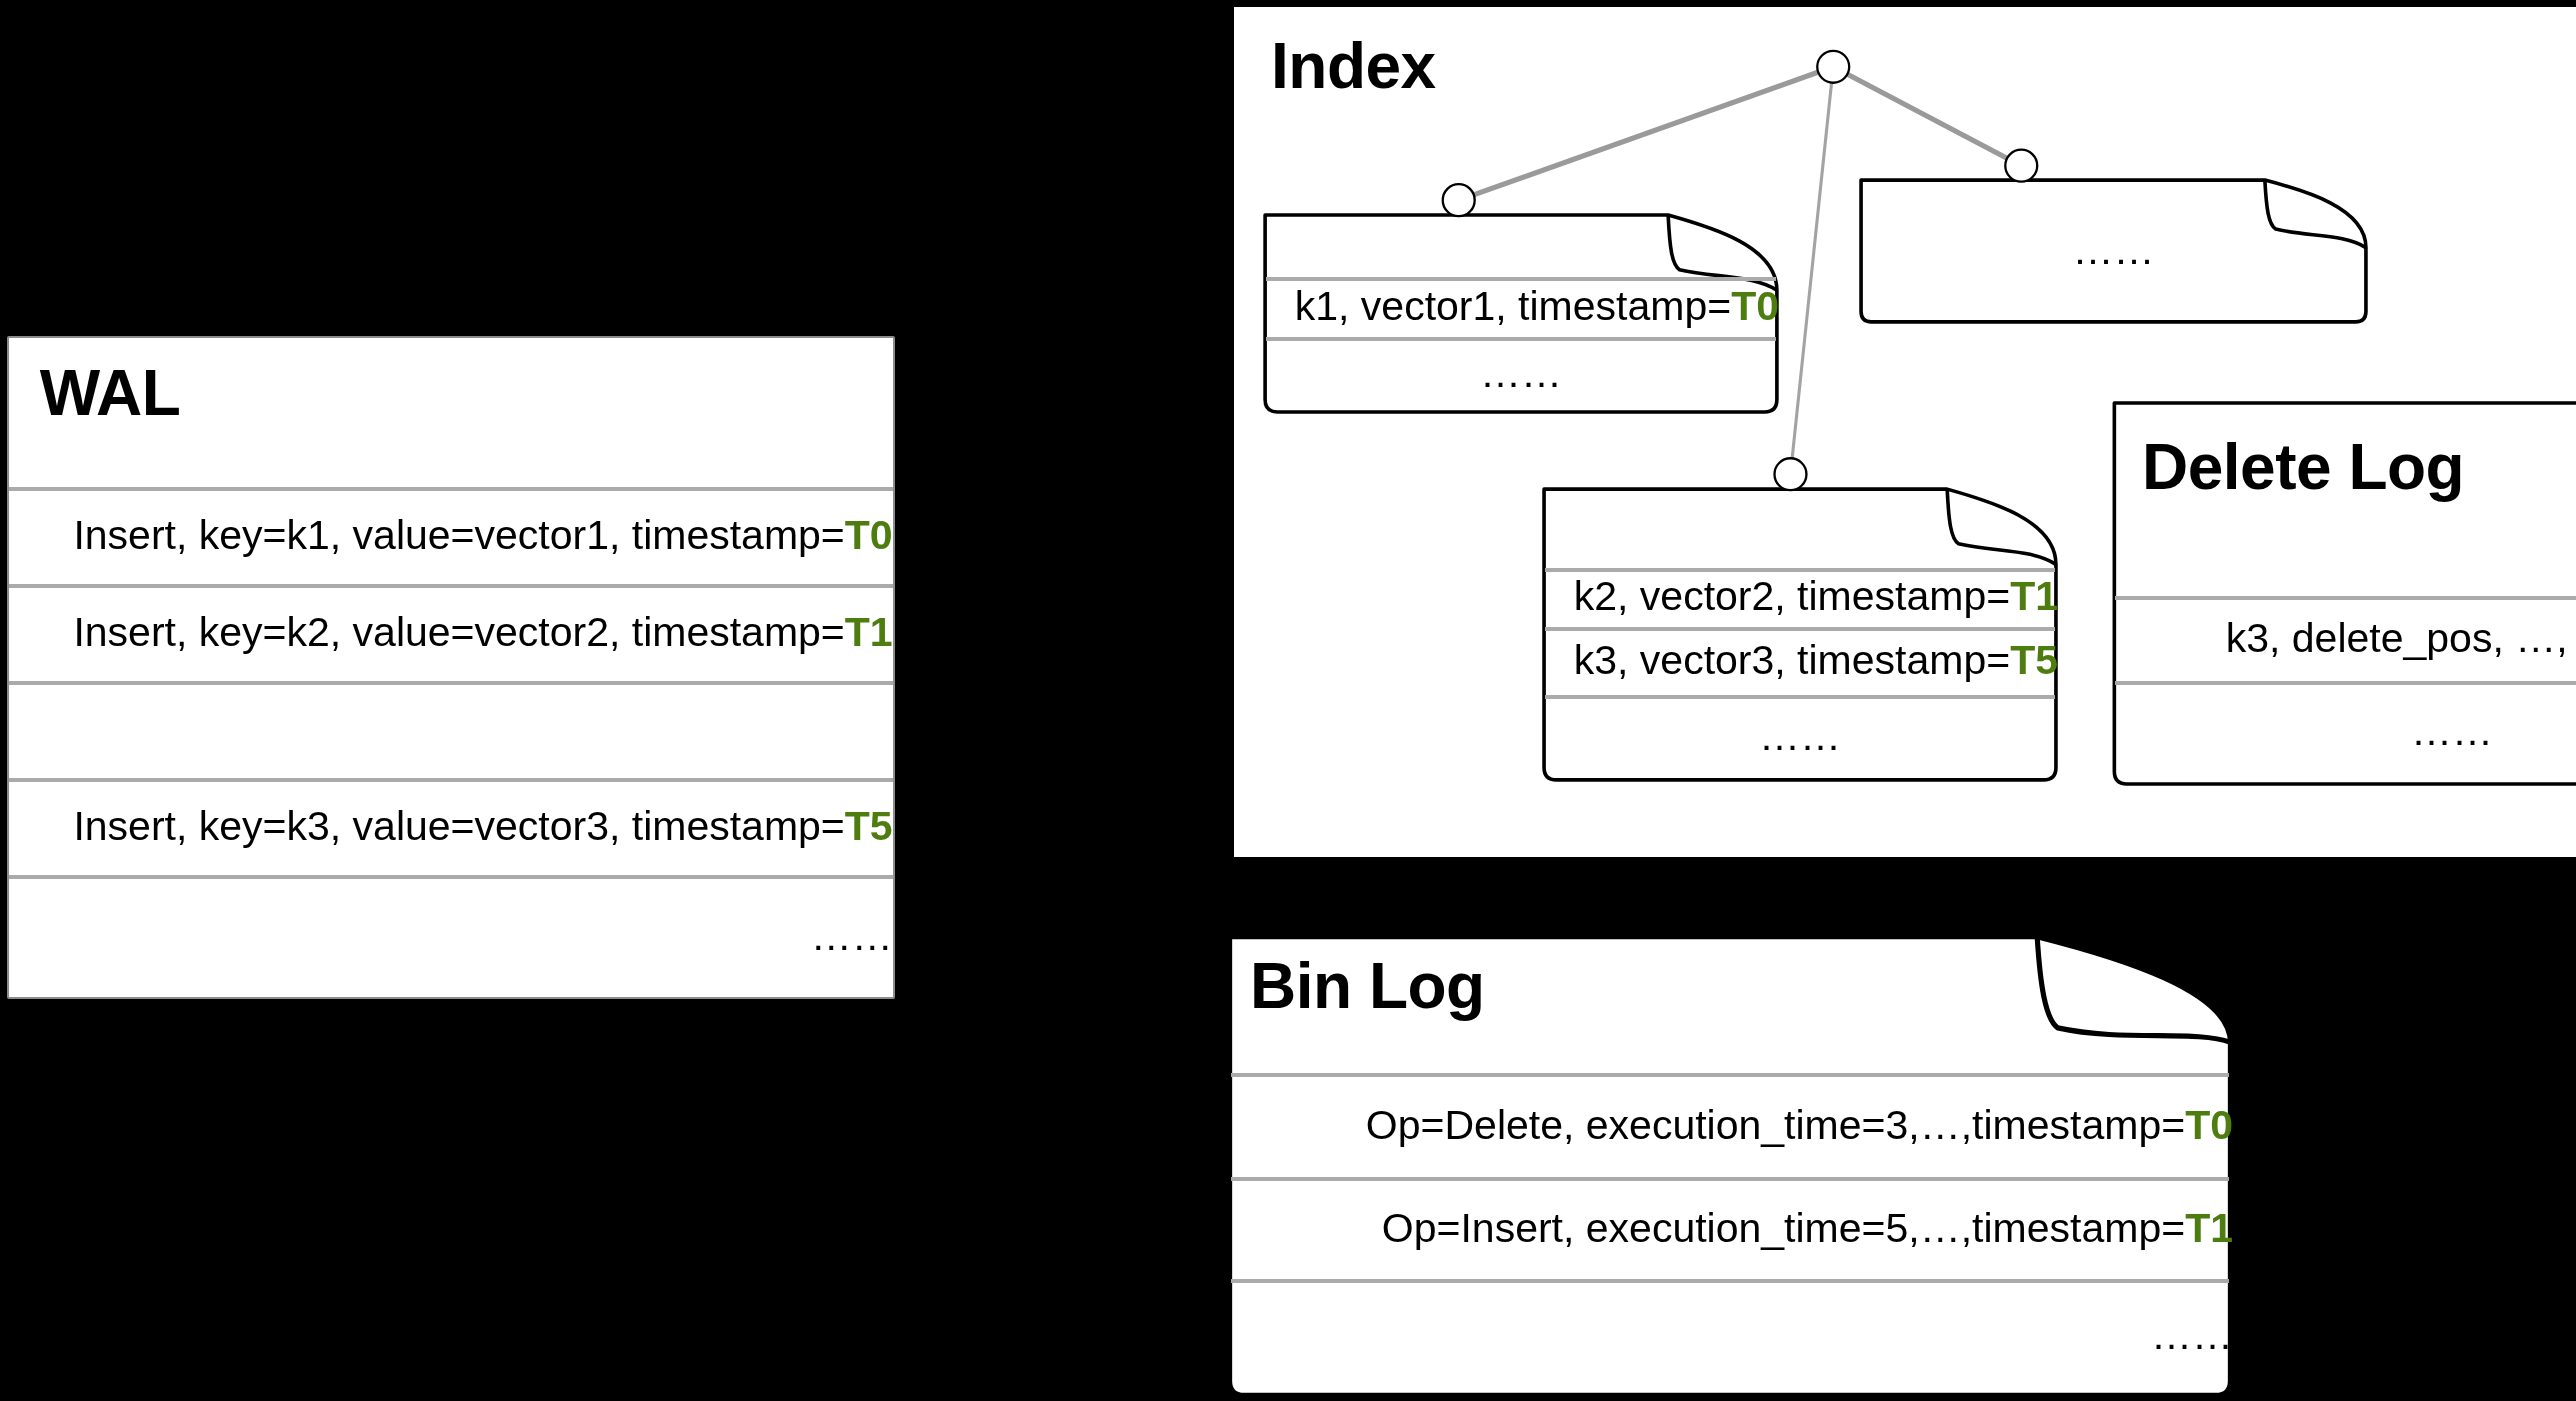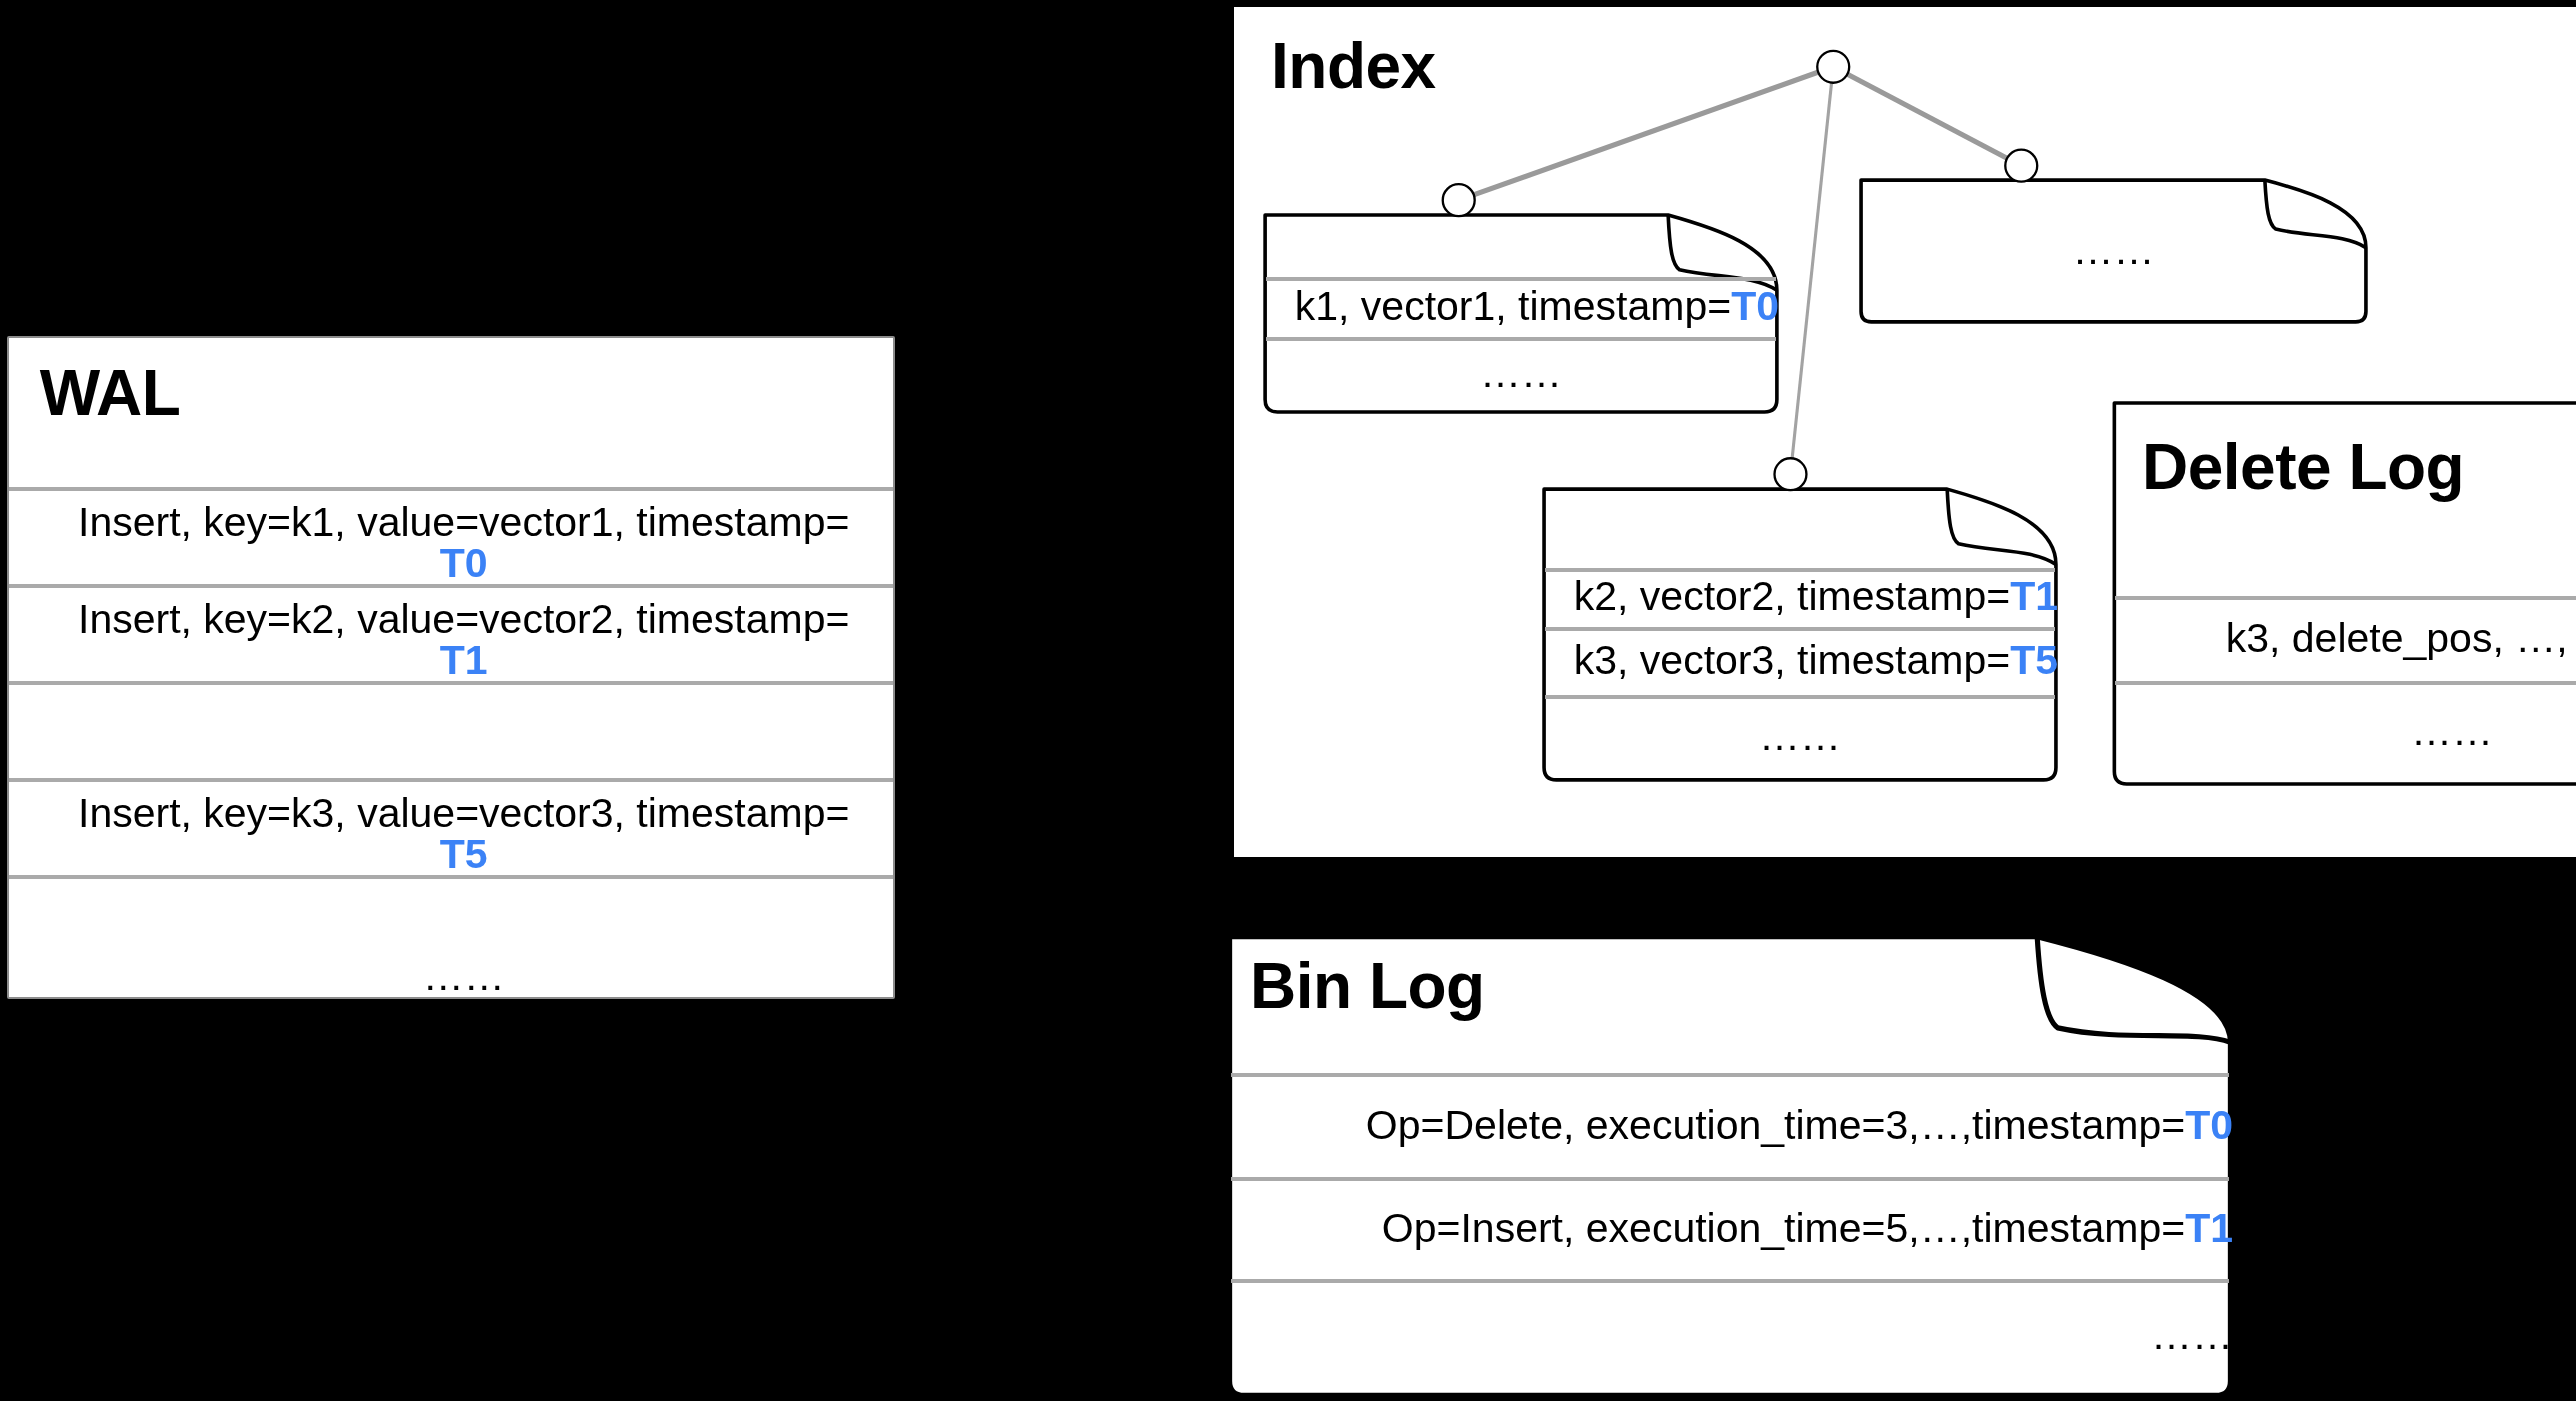--- a/index.html
+++ b/index.html
@@ -1,21 +1,21 @@
 <!DOCTYPE html>
 <html style="font-size:8.2px"><head>
 <meta charset="utf-8">
 <style>
   html,body{margin:0;padding:0;background:#000;}
   .stage{position:relative;width:2817px;height:1402px;background:#000;overflow:hidden;
          font-family:"Liberation Sans",sans-serif;color:#000;}
   .panel{position:absolute;background:#fff;}
   .title{font-weight:bold;font-size:64px;line-height:1.05;letter-spacing:-0.5px;white-space:nowrap;}
-  .rowtext{font-size:41px;line-height:1;white-space:nowrap;display:flex;align-items:center;flex-direction:column;}
-  .ts{font-weight:bold;color:#3b82f6;}
+  .rowtext{font-size:41px;line-height:1;white-space:nowrap;display:flex;align-items:center;}
+  .ts{font-weight:bold;color:#4d7c0f;}
   .divider{position:absolute;height:4.1px;background:#aaaaaa;}
   .docrow{position:absolute;left:0;right:0;display:flex;align-items:center;font-size:41px;white-space:nowrap;justify-content:flex-end;}
   .docrow.center{justify-content:center;}
   .doc{position:absolute;}
   .doc > svg{position:absolute;left:0;top:0;pointer-events:none;}
   
   .wal{left:6.7px;top:336px;width:888px;height:663px;border:2.1px solid #8c8c8c;border-radius:2px;box-sizing:border-box;}
   .wal .title{position:absolute;left:31px;top:21.6px;}
   .wal .divider{left:0;right:0;}
   .wal .docrow{padding-left:26px;}

